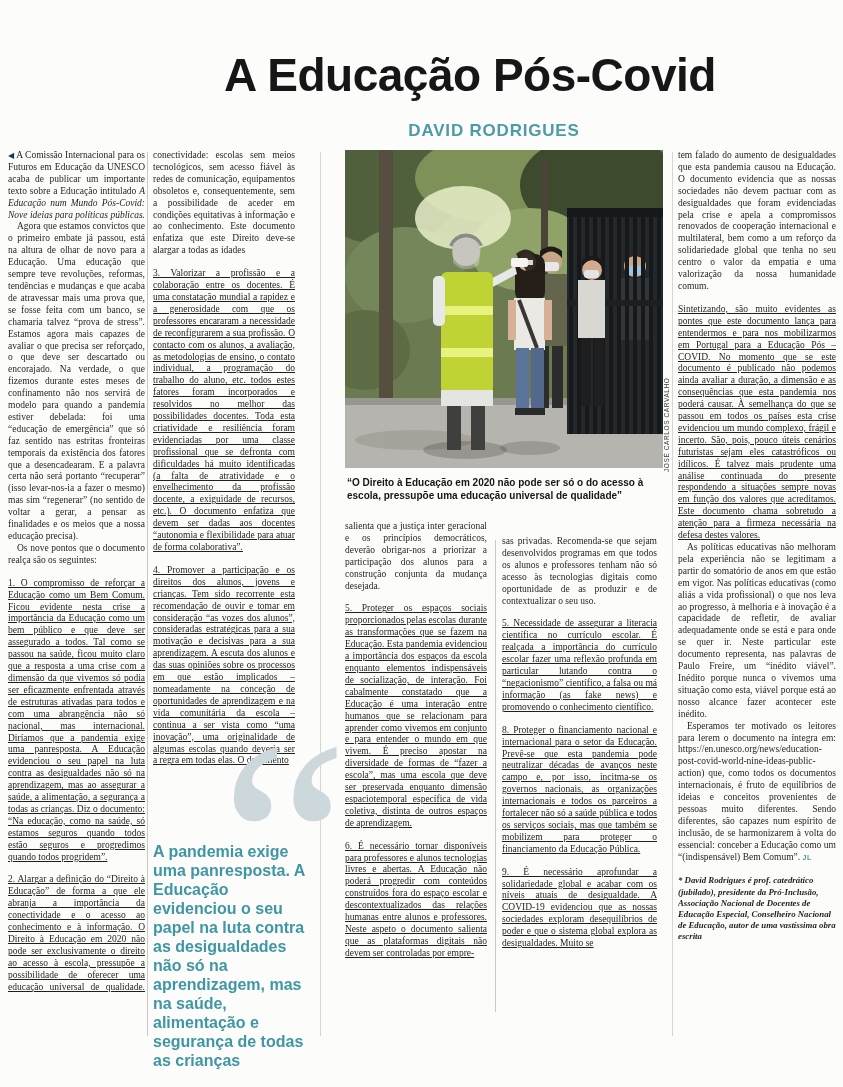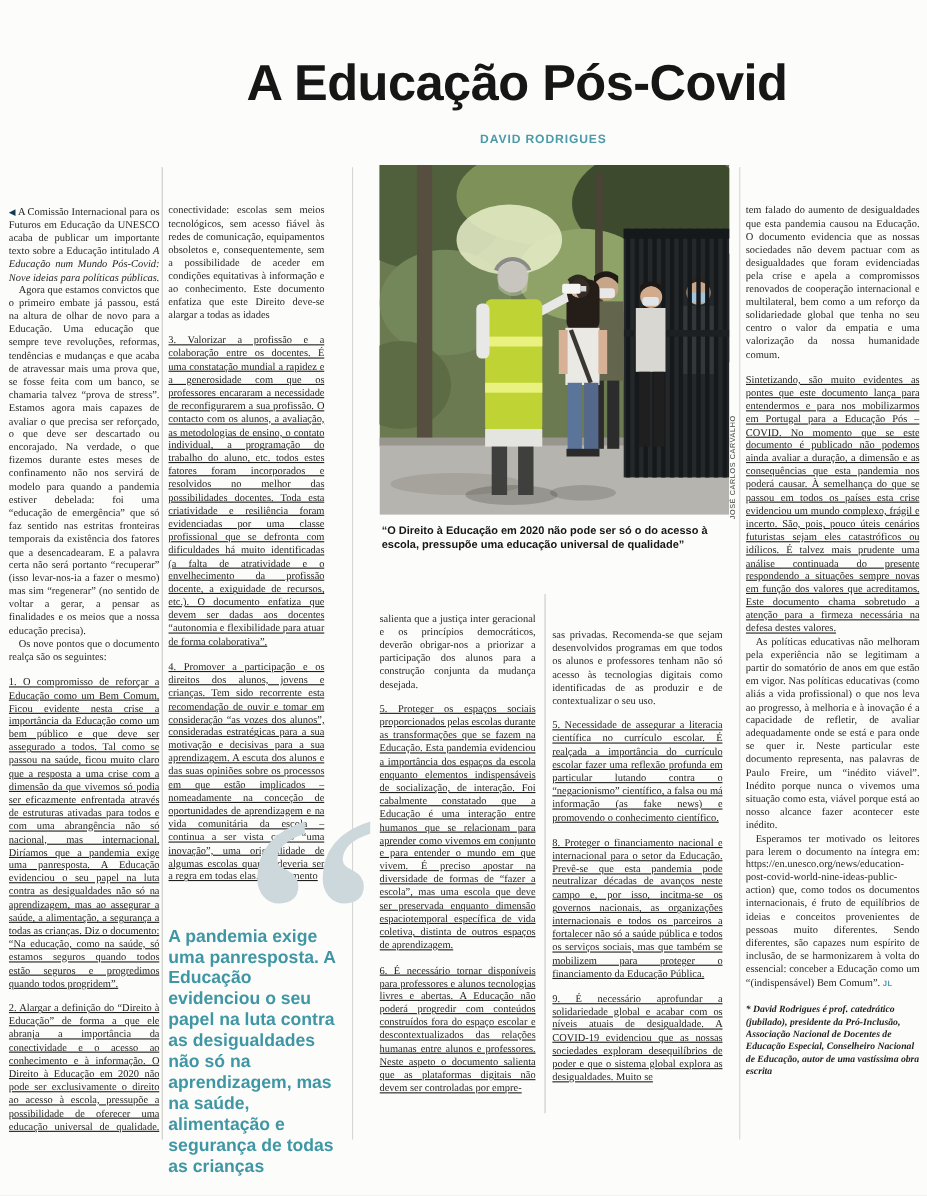--- a/index.html
+++ b/index.html
@@ -5,25 +5,25 @@
   html,body{margin:0;padding:0;background:#e8e8e8;}
   .page{position:relative;width:843px;height:1087px;background:#fcfcfa;
         font-family:"Liberation Serif",serif;color:#1f1f1f;overflow:hidden;margin:0 auto;}
 
   
   .kicker{position:absolute;left:224px;top:4px;font-family:"Liberation Sans",sans-serif;
           font-size:45px;line-height:48px;color:#4d9aa8;font-weight:400;letter-spacing:.5px;}
   .headline{position:absolute;left:224px;top:50px;margin:0;font-family:"Liberation Sans",sans-serif;
           font-size:46px;line-height:50px;color:#161616;font-weight:bold;letter-spacing:-.5px;text-align:center;}
   .byline{position:absolute;left:224px;top:121px;width:540px;text-align:center;
-          font-family:"Liberation Sans",sans-serif;font-size:11px;font-weight:bold;
+          font-family:"Liberation Sans",sans-serif;font-size:17px;font-weight:bold;
           color:#4d9aa8;letter-spacing:.8px;}
 
   
-  .col{position:absolute;font-size:9.5px;line-height:11.9px;text-align:justify;overflow:hidden;margin-top:37px;}
+  .col{position:absolute;font-size:9.5px;line-height:11.9px;text-align:justify;overflow:hidden;}
   .col p{margin:0;}
   .col p.indent{text-indent:9px;}
   .col p.point{margin-top:11px;text-decoration:underline;}
   .leadmark{color:#123c49;font-size:8px;}
   #col1{left:8px;  top:150px;width:137px;height:845px;}
   #col2{left:153px;top:150px;width:142px;height:672px;}
   #col3{left:345px;top:521px;width:142px;height:450px;}
   #col4{left:502px;top:536px;width:155px;height:450px;}
   #col5{left:678px;top:150px;width:158px;height:930px;}
 
@@ -188,21 +188,21 @@
   <div class="caption">“O Direito à Educação em 2020 não pode ser só o do acesso à escola, pressupõe uma educação universal de qualidade”</div>
   <div class="credit">JOSÉ CARLOS CARVALHO</div>
 
   <div class="col" id="col3">
     <p>salienta que a justiça inter geracional e os princípios democráticos, deverão obrigar-nos a priorizar a participação dos alunos para a construção conjunta da mudança desejada.</p>
     <p class="point">5. Proteger os espaços sociais proporcionados pelas escolas durante as transformações que se fazem na Educação. Esta pandemia evidenciou a importância dos espaços da escola enquanto elementos indispensáveis de socialização, de interação. Foi cabalmente constatado que a Educação é uma interação entre humanos que se relacionam para aprender como vivemos em conjunto e para entender o mundo em que vivem. É preciso apostar na diversidade de formas de “fazer a escola”, mas uma escola que deve ser preservada enquanto dimensão espaciotemporal específica de vida coletiva, distinta de outros espaços de aprendizagem.</p>
     <p class="point">6. É necessário tornar disponíveis para professores e alunos tecnologias livres e abertas. A Educação não poderá progredir com conteúdos construídos fora do espaço escolar e descontextualizados das relações humanas entre alunos e professores. Neste aspeto o documento salienta que as plataformas digitais não devem ser controladas por empre-</p>
   </div>
 
   <div class="col" id="col4">
-    <p>sas privadas. Recomenda-se que sejam desenvolvidos programas em que todos os alunos e professores tenham não só acesso às tecnologias digitais como identificadas de as produzir e de contextualizar o seu uso.</p>
+    <p>sas privadas. Recomenda-se que sejam desenvolvidos programas em que todos os alunos e professores tenham não só acesso às tecnologias digitais como oportunidade de as produzir e de contextualizar o seu uso.</p>
     <p class="point">5. Necessidade de assegurar a literacia científica no currículo escolar. É realçada a importância do currículo escolar fazer uma reflexão profunda em particular lutando contra o “negacionismo” científico, a falsa ou má informação (as fake news) e promovendo o conhecimento científico.</p>
     <p class="point">8. Proteger o financiamento nacional e internacional para o setor da Educação. Prevê-se que esta pandemia pode neutralizar décadas de avanços neste campo e, por isso, incitma-se os governos nacionais, as organizações internacionais e todos os parceiros a fortalecer não só a saúde pública e todos os serviços sociais, mas que também se mobilizem para proteger o financiamento da Educação Pública.</p>
     <p class="point">9. É necessário aprofundar a solidariedade global e acabar com os níveis atuais de desigualdade. A COVID-19 evidenciou que as nossas sociedades exploram desequilíbrios de poder e que o sistema global explora as desigualdades. Muito se</p>
   </div>
 
   <div class="col" id="col5">
     <p>tem falado do aumento de desigualdades que esta pandemia causou na Educação. O documento evidencia que as nossas sociedades não devem pactuar com as desigualdades que foram evidenciadas pela crise e apela a compromissos renovados de cooperação internacional e multilateral, bem como a um reforço da solidariedade global que tenha no seu centro o valor da empatia e uma valorização da nossa humanidade comum.</p>
     <p class="point">Sintetizando, são muito evidentes as pontes que este documento lança para entendermos e para nos mobilizarmos em Portugal para a Educação Pós – COVID. No momento que se este documento é publicado não podemos ainda avaliar a duração, a dimensão e as consequências que esta pandemia nos poderá causar. À semelhança do que se passou em todos os países esta crise evidenciou um mundo complexo, frágil e incerto. São, pois, pouco úteis cenários futuristas sejam eles catastróficos ou idílicos. É talvez mais prudente uma análise continuada do presente respondendo a situações sempre novas em função dos valores que acreditamos. Este documento chama sobretudo a atenção para a firmeza necessária na defesa destes valores.</p>
     <p class="indent">As políticas educativas não melhoram pela experiência não se legitimam a partir do somatório de anos em que estão em vigor. Nas políticas educativas (como aliás a vida profissional) o que nos leva ao progresso, à melhoria e à inovação é a capacidade de refletir, de avaliar adequadamente onde se está e para onde se quer ir. Neste particular este documento representa, nas palavras de Paulo Freire, um “inédito viável”. Inédito porque nunca o vivemos uma situação como esta, viável porque está ao nosso alcance fazer acontecer este inédito.</p>
     <p class="indent"><span>Esperamos ter motivado os leitores para lerem o documento na íntegra em: https://en.unesco.org/news/education-post-covid-world-nine-ideas-public-action) que, como todos os documentos internacionais, é fruto de equilíbrios de ideias e conceitos provenientes de pessoas muito diferentes. Sendo diferentes, são capazes num espírito de inclusão, de se harmonizarem à volta do essencial: conceber a Educação como um “(indispensável) Bem Comum”.</span> <span class="endmark">JL</span></p>

